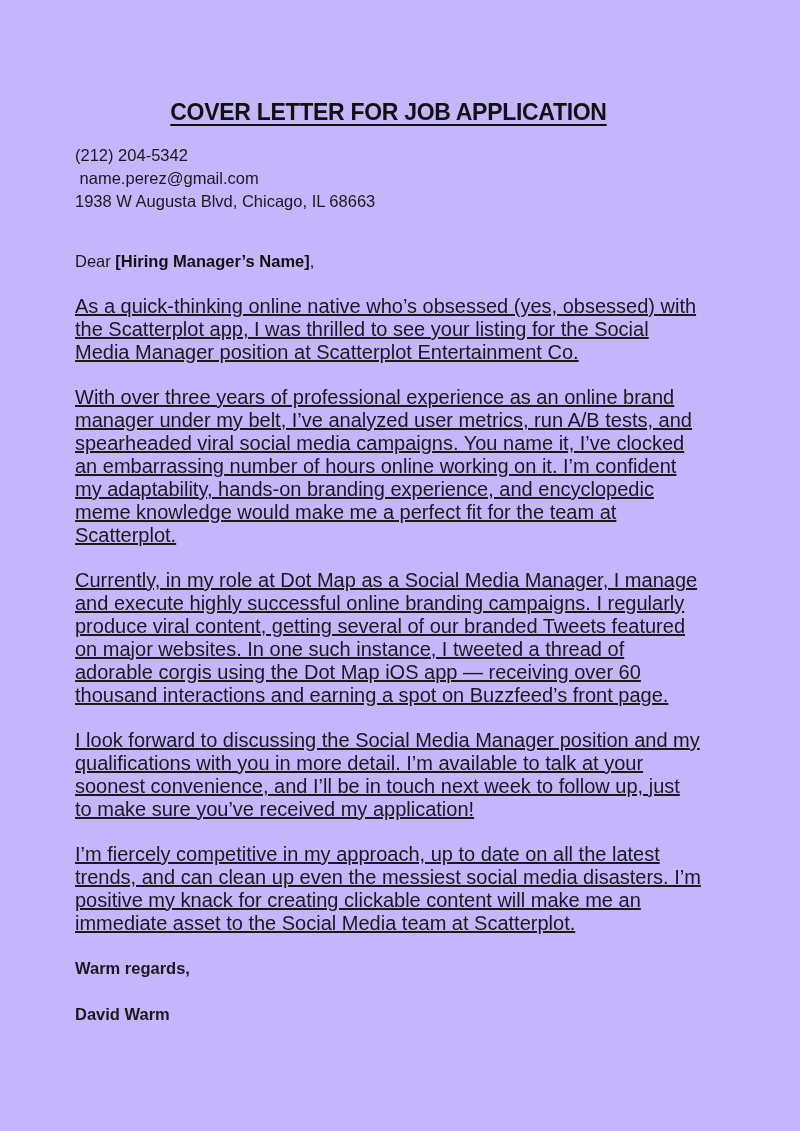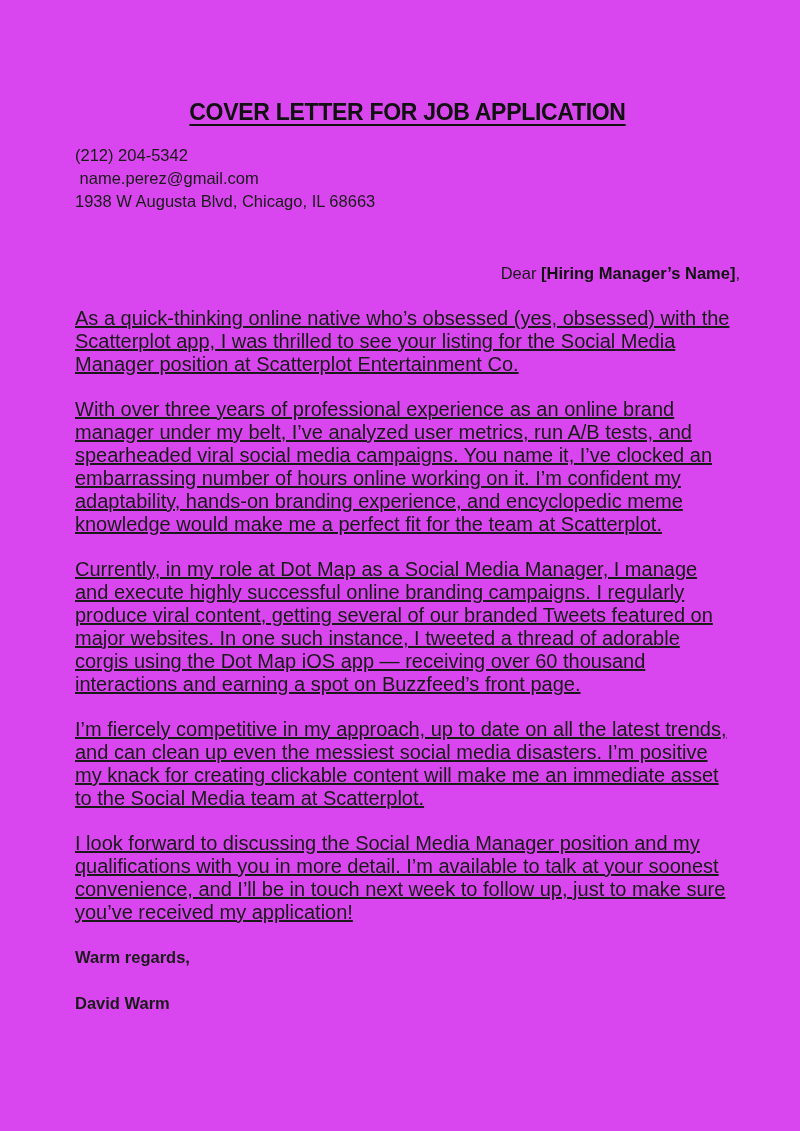--- a/index.html
+++ b/index.html
@@ -5,25 +5,25 @@
   html, body {
     margin: 0;
     padding: 0;
     background: #ffffff;
   }
   .page {
     position: relative;
     width: 800px;
     height: 1131px;
     margin: 0 auto;
-    background: #d946ef;
+    background: #c4b5fd;
     color: #1a1a1a;
     font-family: "Liberation Sans", "DejaVu Sans", sans-serif;
     box-sizing: border-box;
-    padding: 99px 60px 0 75px;
+    padding: 99px 98px 0 75px;
     overflow: hidden;
   }
   .doc-title {
     margin: 0;
     text-align: center;
     font-size: 23px;
     line-height: 26px;
     font-weight: 700;
     letter-spacing: -0.3px;
     color: #111111;
@@ -33,24 +33,23 @@
   }
   .contact-block {
     margin-top: 19px;
   }
   .contact-line {
     font-size: 16.5px;
     line-height: 23px;
     white-space: pre-wrap;
   }
   .salutation {
-    margin-top: 49px;
+    margin-top: 37px;
     font-size: 16.5px;
     line-height: 23px;
-    text-align: right;
   }
   .salutation .bold {
     font-weight: 700;
     color: #111111;
   }
   .body-copy p {
     margin: 22px 0 0 0;
     font-size: 20px;
     line-height: 23px;
     max-width: 660px;
@@ -83,22 +82,22 @@
   </div>
 
   <div class="salutation">
     <span>Dear </span><span class="bold">[Hiring Manager’s Name]</span><span>,</span>
   </div>
 
   <div class="body-copy">
     <p>As a quick-thinking online native who’s obsessed (yes, obsessed) with the Scatterplot app, I was thrilled to see your listing for the Social Media Manager position at Scatterplot Entertainment Co.</p>
     <p>With over three years of professional experience as an online brand manager under my belt, I’ve analyzed user metrics, run A/B tests, and spearheaded viral social media campaigns. You name it, I’ve clocked an embarrassing number of hours online working on it. I’m confident my adaptability, hands-on branding experience, and encyclopedic meme knowledge would make me a perfect fit for the team at Scatterplot.</p>
     <p>Currently, in my role at Dot Map as a Social Media Manager, I manage and execute highly successful online branding campaigns. I regularly produce viral content, getting several of our branded Tweets featured on major websites. In one such instance, I tweeted a thread of adorable corgis using the Dot Map iOS app — receiving over 60 thousand interactions and earning a spot on Buzzfeed’s front page.</p>
+    <p>I look forward to discussing the Social Media Manager position and my qualifications with you in more detail. I’m available to talk at your soonest convenience, and I’ll be in touch next week to follow up, just to make sure you’ve received my application!</p>
     <p>I’m fiercely competitive in my approach, up to date on all the latest trends, and can clean up even the messiest social media disasters. I’m positive my knack for creating clickable content will make me an immediate asset to the Social Media team at Scatterplot.</p>
-    <p>I look forward to discussing the Social Media Manager position and my qualifications with you in more detail. I’m available to talk at your soonest convenience, and I’ll be in touch next week to follow up, just to make sure you’ve received my application!</p>
   </div>
 
   <div class="closing-block">
     <p class="sign-off">Warm regards,</p>
     <p class="signature">David Warm</p>
   </div>
 
 </div>
 
 </body></html>

